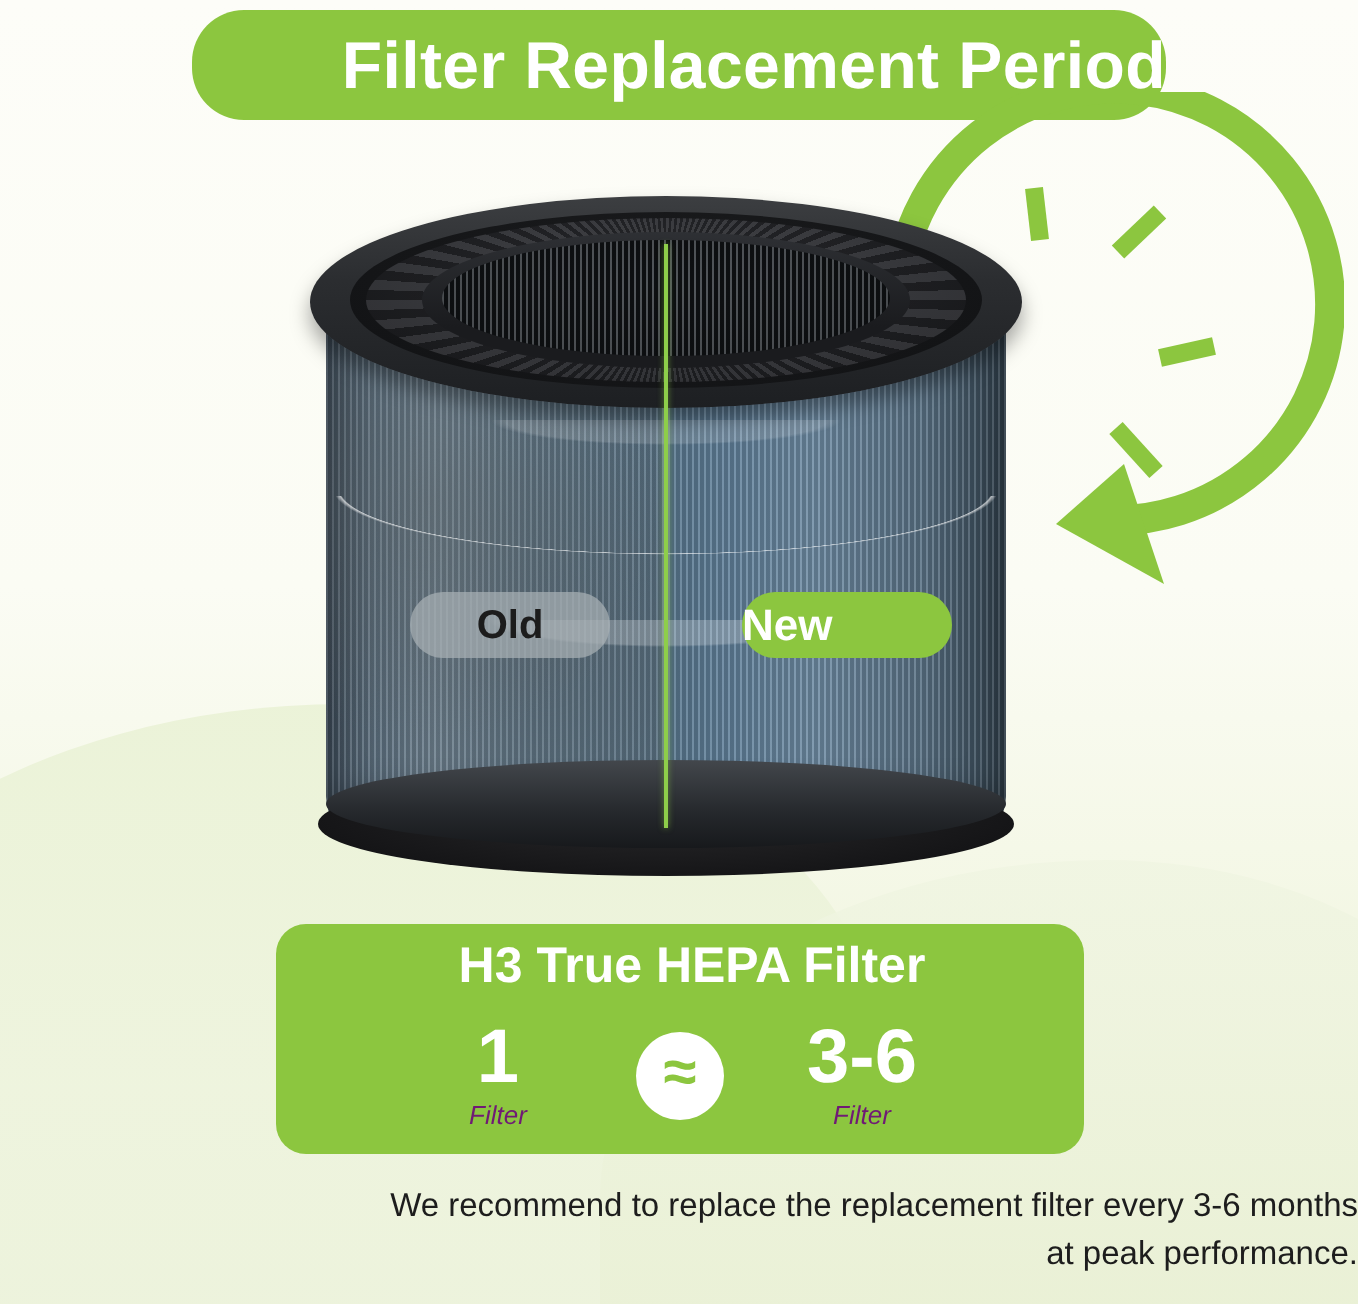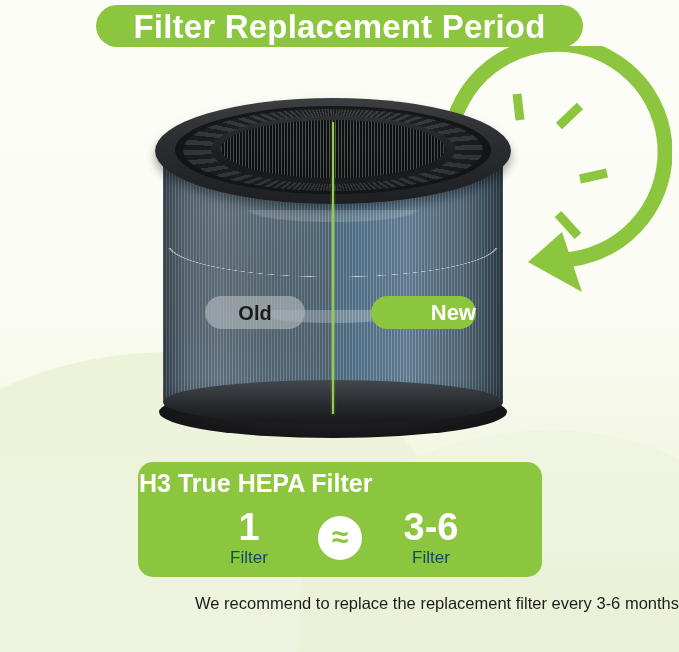--- a/index.html
+++ b/index.html
@@ -37,26 +37,26 @@
     border-radius: 55% 45% 0 0 / 65% 55% 0 0;
     opacity: .85;
   }
 
   
   .title-pill {
     position: absolute;
     left: 96px;
     top: 5px;
     width: 487px;
-    height: 42px;
+    height: 55px;
     background: #8cc63f;
     border-radius: 26px;
     display: flex;
     align-items: center;
-    justify-content: center;
+    justify-content: flex-end;
     box-sizing: border-box;
   }
   .title-pill .title-text {
     color: #ffffff;
     font-size: 33px;
     font-weight: bold;
     letter-spacing: .2px;
     line-height: 1;
     white-space: nowrap;
   }
@@ -248,21 +248,21 @@
     line-height: 1;
   }
   .pill-new {
     position: absolute;
     left: 371px;
     top: 296px;
     width: 105px;
     height: 33px;
     background: #8cc63f;
     border-radius: 17px;
-    display: flex; align-items: center; justify-content: flex-end;
+    display: flex; align-items: center; justify-content: flex-start;
   }
   .pill-new span {
     color: #ffffff;
     font-size: 22px;
     font-weight: bold;
     line-height: 1;
   }
 
   
   .info-card {
@@ -270,21 +270,22 @@
     left: 138px;
     top: 462px;
     width: 404px;
     height: 115px;
     background: #8cc63f;
     border-radius: 15px;
   }
   .info-title {
     position: absolute;
     top: 8px;
-    left: 1px; right: 0;
+    left: 12px; right: 0;
+    text-align: center;
     color: #ffffff;
     font-size: 25px;
     font-weight: bold;
     line-height: 1.1;
   }
   .info-row {
     position: absolute;
     top: 45px;
     left: 0; right: 0;
     height: 62px;
@@ -295,25 +296,26 @@
   }
   .stat { text-align: center; min-width: 78px; }
   .stat .num {
     color: #ffffff;
     font-size: 38px;
     font-weight: bold;
     line-height: 1;
     display: block;
   }
   .stat .cap {
-    color: #0c4a6e;
-    font-size: 17px;
+    color: #701a75;
+    font-size: 13px;
     line-height: 1.2;
     display: block;
     margin-top: 2px;
+    font-style: italic;
   }
   .approx-circle {
     width: 44px; height: 44px;
     border-radius: 50%;
     background: #ffffff;
     display: flex; align-items: center; justify-content: center;
     flex: 0 0 auto;
   }
   .approx-circle span {
     color: #8cc63f;
@@ -396,15 +398,16 @@
       </div>
       <div class="stat">
         <span class="num">3-6</span>
         <span class="cap">Filter</span>
       </div>
     </div>
   </div>
 
   <div class="caption">
     <div>We recommend to replace the replacement filter every 3-6 months</div>
+    <div>at peak performance.</div>
   </div>
 
 </div>
 
 </body></html>

